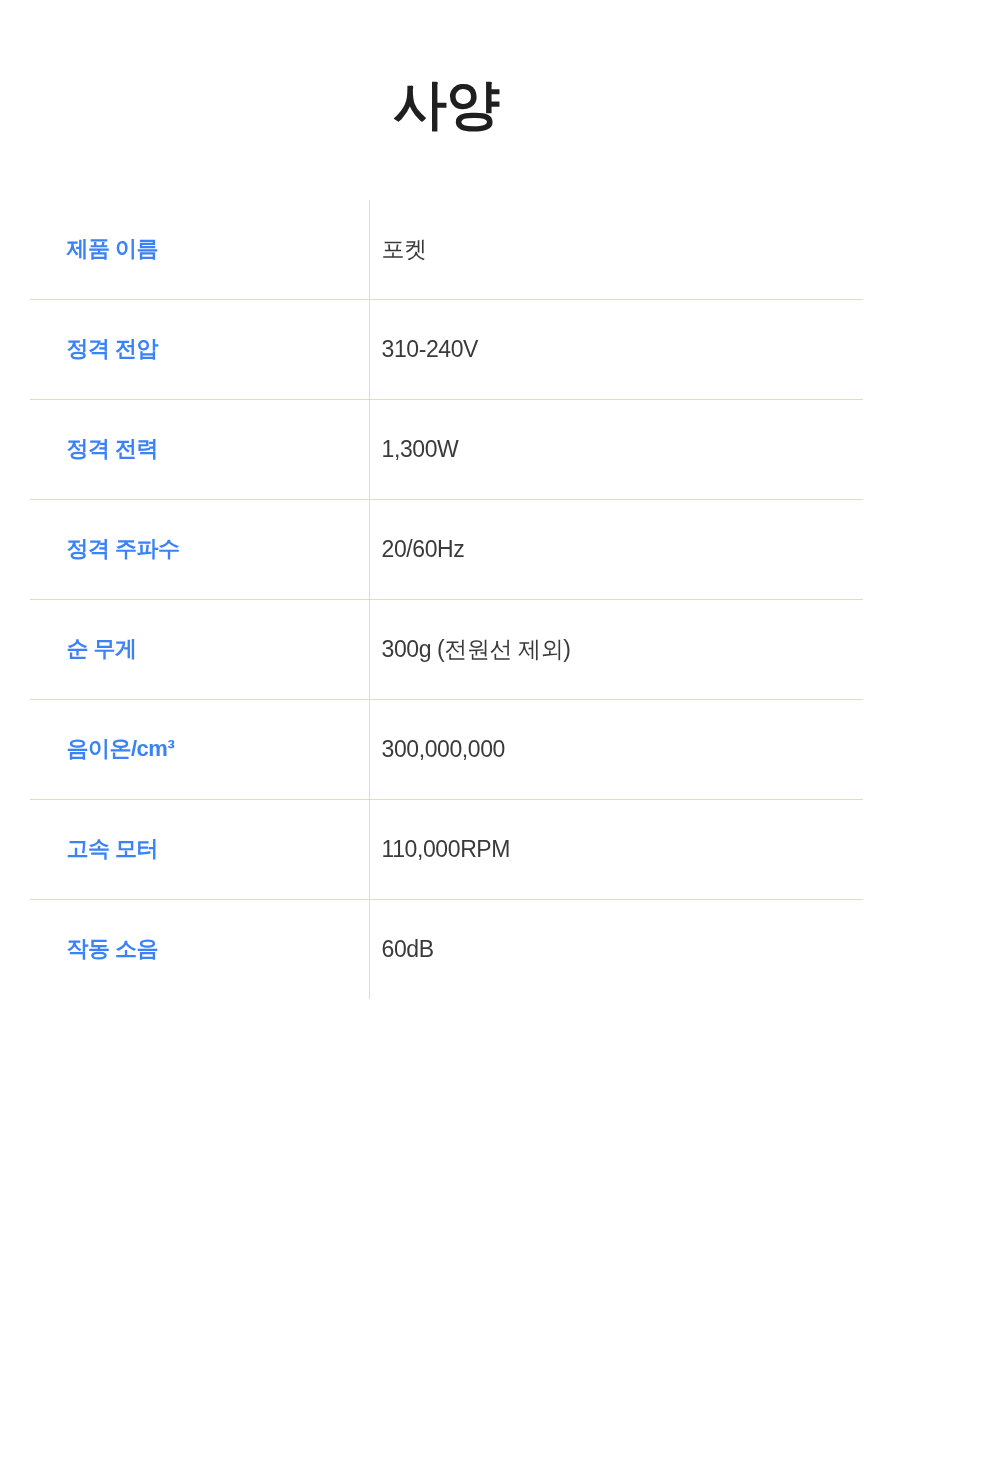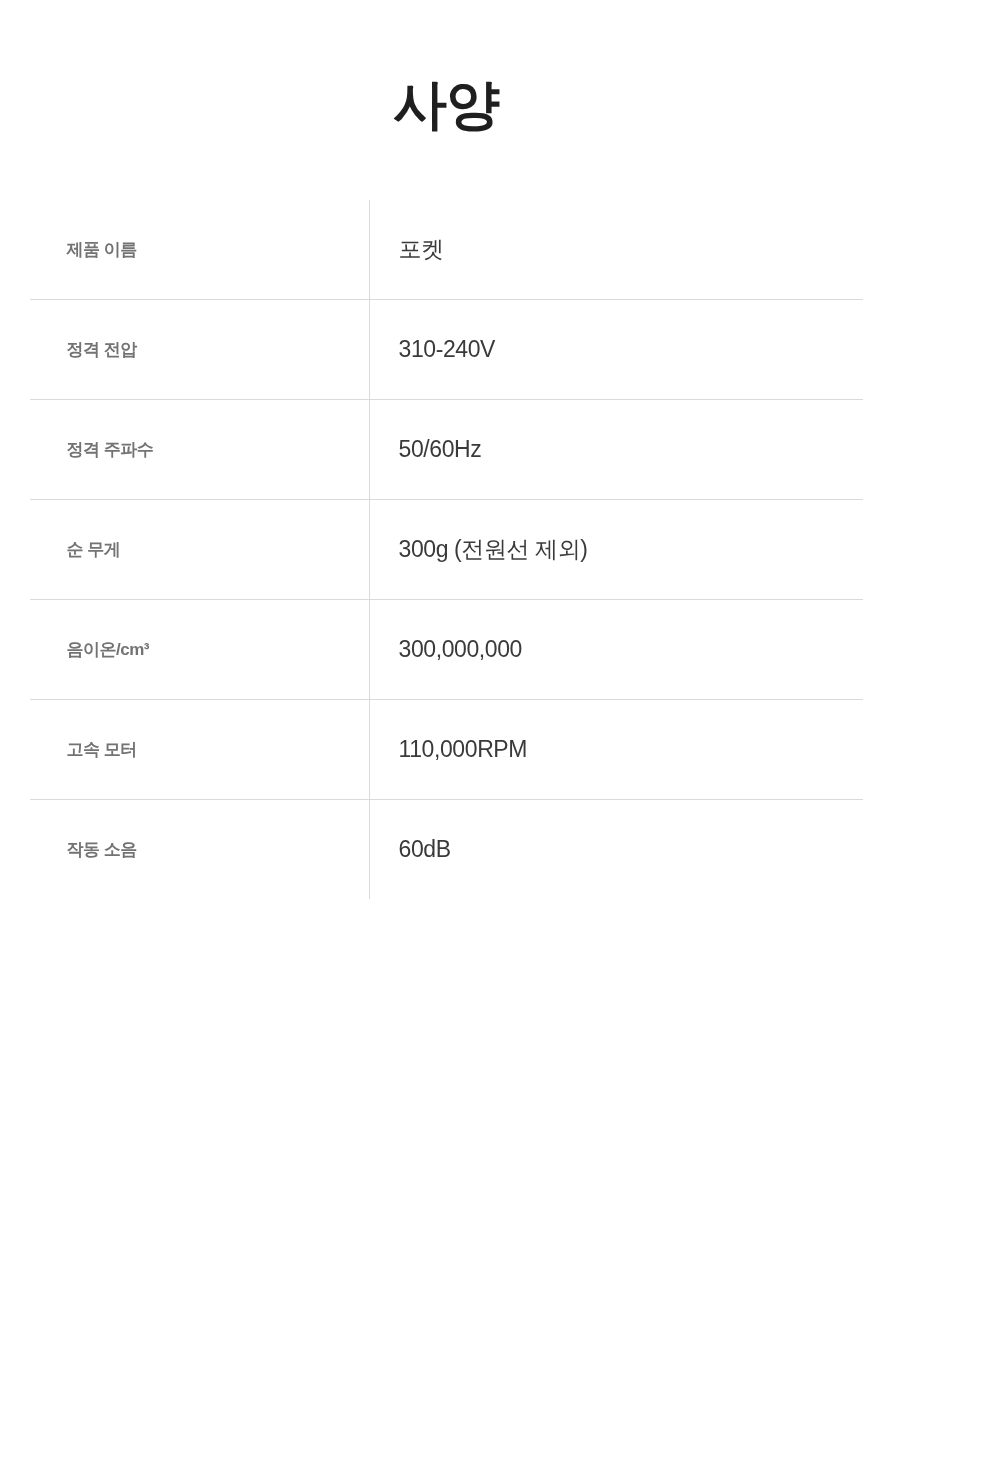--- a/index.html
+++ b/index.html
@@ -54,28 +54,28 @@
     height: 100px;
     vertical-align: middle;
     box-sizing: border-box;
   }
   table.spec-table tr:last-child td {
     border-bottom: none;
   }
   td.spec-label {
     width: 340px;
     padding-left: 37px;
-    font-size: 17px;
+    font-size: 22px;
     font-weight: 700;
-    color: #737373;
+    color: #3b82f6;
     letter-spacing: -0.5px;
     border-right: 1px solid #e3d9c8;
   }
   td.spec-value {
-    padding-left: 29px;
+    padding-left: 12px;
     font-size: 23px;
     font-weight: 400;
     color: #3a3a3a;
     letter-spacing: -0.4px;
   }
 </style>
 </head>
 <body>
 
 <div class="page">
@@ -87,22 +87,26 @@
       <tbody>
         <tr>
           <td class="spec-label">제품 이름</td>
           <td class="spec-value">포켓</td>
         </tr>
         <tr>
           <td class="spec-label">정격 전압</td>
           <td class="spec-value">310-240V</td>
         </tr>
         <tr>
+          <td class="spec-label">정격 전력</td>
+          <td class="spec-value">1,300W</td>
+        </tr>
+        <tr>
           <td class="spec-label">정격 주파수</td>
-          <td class="spec-value">50/60Hz</td>
+          <td class="spec-value">20/60Hz</td>
         </tr>
         <tr>
           <td class="spec-label">순 무게</td>
           <td class="spec-value">300g (전원선 제외)</td>
         </tr>
         <tr>
           <td class="spec-label">음이온/cm³</td>
           <td class="spec-value">300,000,000</td>
         </tr>
         <tr>

